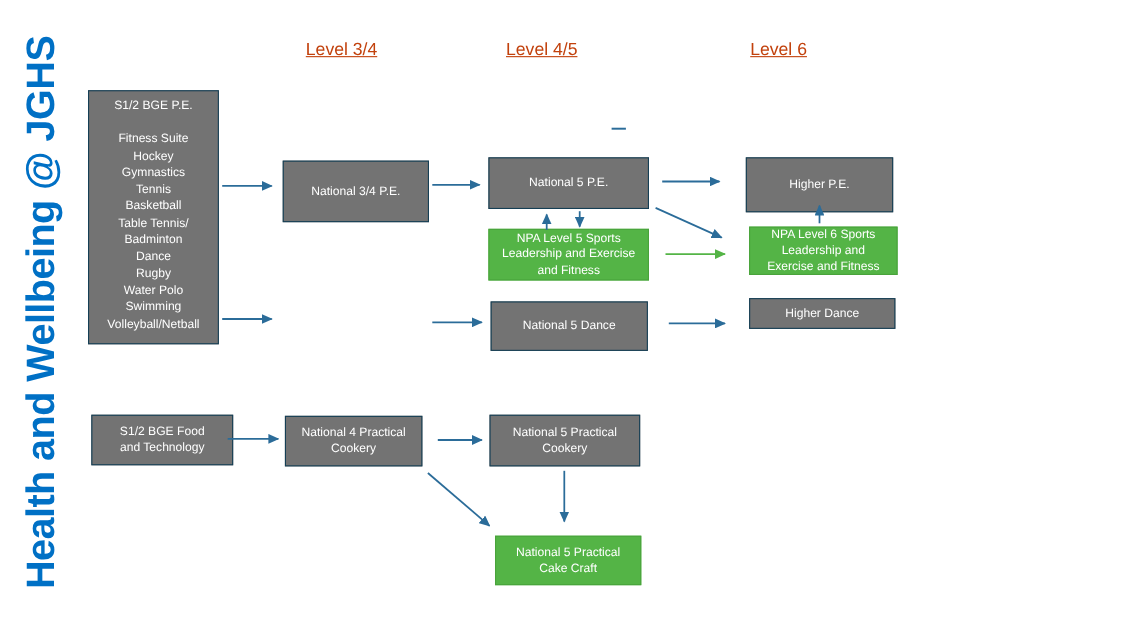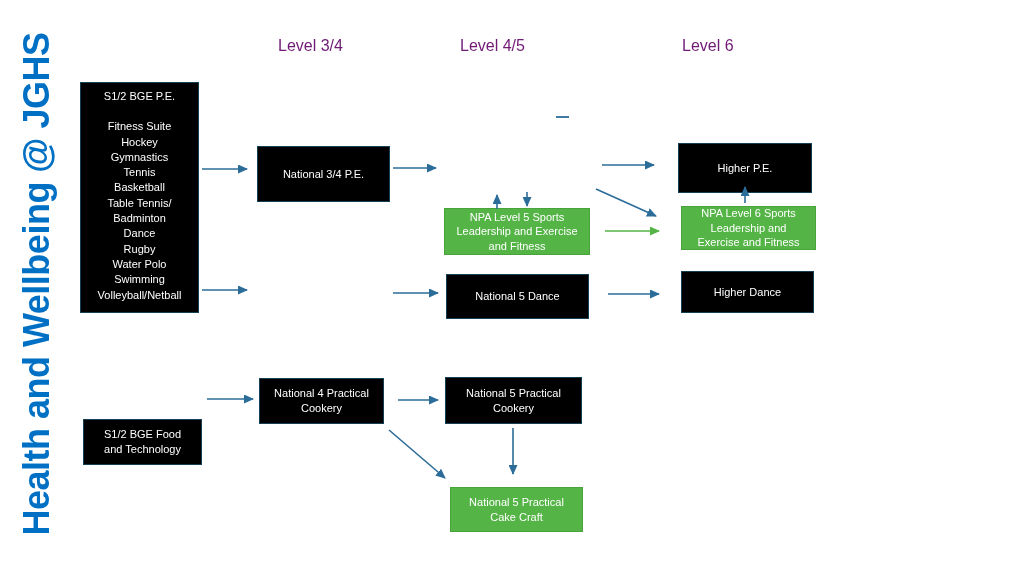--- a/index.html
+++ b/index.html
@@ -17,37 +17,38 @@
     white-space:nowrap;
     font-size:36px;
     font-weight:bold;
     letter-spacing:-0.5px;
     color:#0070C5;
   }
   .col-header{
     position:absolute;
     top:37px;
     font-size:16px;
-    color:#701a75;
+    color:#c2410c;
     white-space:nowrap;
+    text-decoration:underline;
   }
   .box{
     position:absolute;
     box-sizing:border-box;
     display:flex;
     flex-direction:column;
     align-items:center;
     justify-content:center;
     text-align:center;
     color:#ffffff;
     font-size:11px;
     line-height:1.32;
     padding:2px 4px;
   }
-  .box.blue{ background:#000000; border:1.5px solid #153F55; }
+  .box.blue{ background:#737373; border:1.5px solid #153F55; }
   .box.green{ background:#54B446; border:1.5px solid #49A33B; }
   .box .ln{ white-space:nowrap; }
   
   .box.list{ justify-content:flex-start; padding-top:6px; line-height:15.3px; }
   .box.list .gap{ height:15px; }
   svg.arrows{
     position:absolute;
     left:0;top:0;
     pointer-events:none;
   }
@@ -76,43 +77,46 @@
     <div class="ln">Dance</div>
     <div class="ln">Rugby</div>
     <div class="ln">Water Polo</div>
     <div class="ln">Swimming</div>
     <div class="ln">Volleyball/Netball</div>
   </div>
 
   <div class="box blue" style="left:257px;top:146px;width:133px;height:56px;">
     <div class="ln">National 3/4 P.E.</div>
   </div>
+  <div class="box blue" style="left:444px;top:143px;width:146px;height:47px;">
+    <div class="ln">National 5 P.E.</div>
+  </div>
   <div class="box blue" style="left:678px;top:143px;width:134px;height:50px;">
     <div class="ln">Higher P.E.</div>
   </div>
 
   <div class="box green" style="left:444px;top:208px;width:146px;height:47px;">
     <div class="ln">NPA Level 5 Sports</div>
     <div class="ln">Leadership and Exercise</div>
     <div class="ln">and Fitness</div>
   </div>
   <div class="box green" style="left:681px;top:206px;width:135px;height:44px;align-items:center;">
     <div class="ln">NPA Level 6 Sports</div>
     <div class="ln">Leadership and</div>
     <div class="ln">Exercise and Fitness</div>
   </div>
 
   <div class="box blue" style="left:446px;top:274px;width:143px;height:45px;">
     <div class="ln">National 5 Dance</div>
   </div>
-  <div class="box blue" style="left:681px;top:271px;width:133px;height:42px;">
+  <div class="box blue" style="left:681px;top:271px;width:133px;height:28px;">
     <div class="ln">Higher Dance</div>
   </div>
 
-  <div class="box blue" style="left:83px;top:377px;width:119px;height:46px;margin-top:42px;">
+  <div class="box blue" style="left:83px;top:377px;width:129px;height:46px;">
     <div class="ln">S1/2 BGE Food</div>
     <div class="ln">and Technology</div>
   </div>
   <div class="box blue" style="left:259px;top:378px;width:125px;height:46px;">
     <div class="ln">National 4 Practical</div>
     <div class="ln">Cookery</div>
   </div>
   <div class="box blue" style="left:445px;top:377px;width:137px;height:47px;">
     <div class="ln">National 5 Practical</div>
     <div class="ln">Cookery</div>

